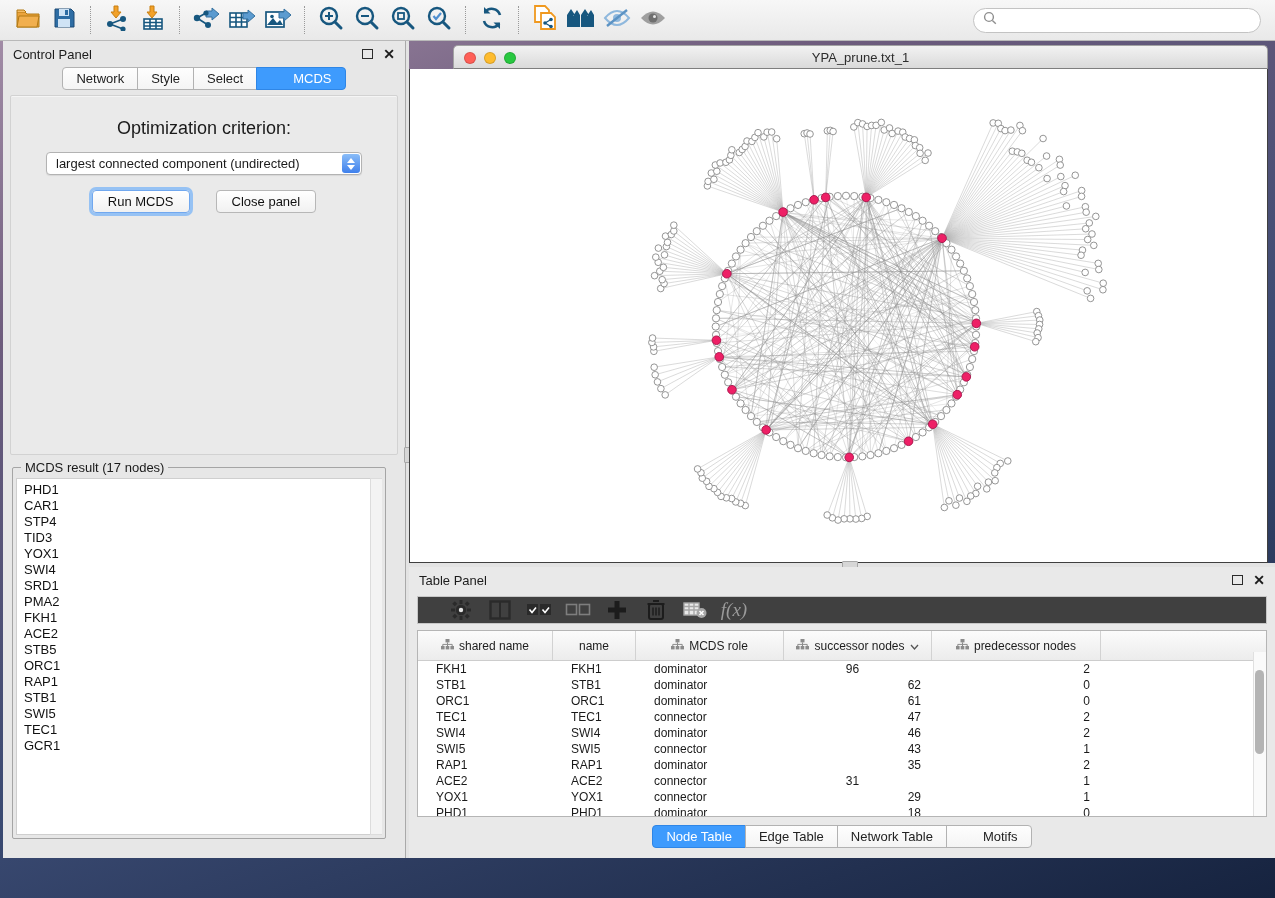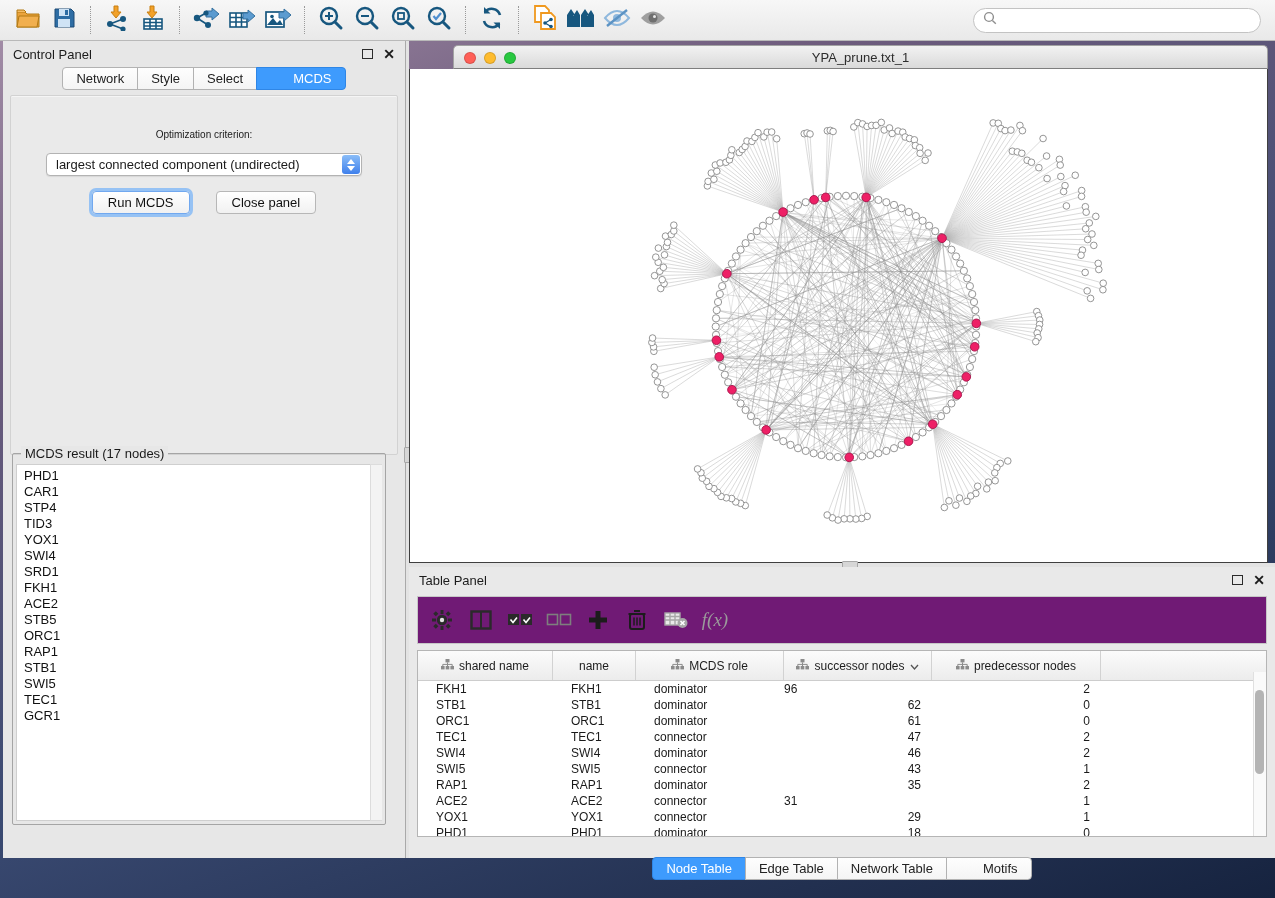--- a/index.html
+++ b/index.html
@@ -25,59 +25,59 @@
   .panel-header{height:26px;display:flex;align-items:center;padding:0 10px;font-size:13px;color:#1c1c1c;}
   .panel-header .sp{flex:1;}
   .win-float{width:11px;height:10px;border:1.5px solid #2b2b2b;display:inline-block;margin-right:10px;}
   .win-close{font-size:14px;font-weight:bold;color:#1b1b1b;line-height:10px;}
   .seg-row{display:flex;justify-content:center;}
   .seg{border:1px solid #b2b2b2;background:linear-gradient(#fefefe,#f4f4f4);padding:3px 13px;font-size:13px;margin-left:-1px;color:#222;}
   .seg:first-child{border-radius:4px 0 0 4px;margin-left:0;}
   .seg:last-child{border-radius:0 4px 4px 0;padding-left:36px;}
   .seg.active{background:#3e9bfd;color:#fff;border-color:#2f86e6;}
   .cp-body{position:absolute;left:7px;right:7px;top:54px;height:360px;background:#eaeaea;border:1px solid #d2d2d2;border-radius:2px;box-shadow:inset 0 1px 0 #f5f5f5;}
-  .crit-label{text-align:center;margin-top:33px;font-size:10px;}
+  .crit-label{text-align:center;margin-top:22px;font-size:18px;}
   .mac-select{margin:13px auto 0 auto;width:316px;height:23px;background:#fff;border:1px solid #b3b3b3;border-radius:4px;position:relative;display:flex;align-items:center;font-size:13px;padding-left:9px;box-shadow:0 1px 1px rgba(0,0,0,.08);}
   .mac-stepper{position:absolute;right:1px;top:1px;bottom:1px;width:18px;border-radius:3px;background:linear-gradient(#8abdf8,#3f80ec);display:flex;flex-direction:column;align-items:center;justify-content:center;gap:2px;}
   .btn-row{display:flex;justify-content:center;gap:26px;margin-top:15px;}
   .mac-btn{background:linear-gradient(#ffffff,#f1f1f1);border:1px solid #b7b7b7;border-radius:4px;padding:3px 15px;font-size:13px;color:#111;}
   .mac-btn.focused{box-shadow:0 0 0 3px rgba(80,160,252,.55);border-color:#71a8ef;}
-  .group-box{position:absolute;left:9px;width:374px;top:412px;height:372px;border:1px solid #a5a5a5;border-radius:2px;}
+  .group-box{position:absolute;left:9px;width:374px;top:426px;height:372px;border:1px solid #a5a5a5;border-radius:2px;}
   .group-legend{position:absolute;top:-8px;left:8px;background:#e7e7e7;padding:0 4px;font-size:13px;}
   .mcds-list{position:absolute;left:3px;right:3px;top:10px;bottom:3px;background:#fff;border:1px solid #cfcfcf;overflow:hidden;padding:3px 0 0 7px;}
   .mcds-list .row{font-size:13px;line-height:16px;color:#111;}
   .list-sb{position:absolute;right:3px;top:10px;bottom:3px;width:12px;background:#f3f3f3;border:1px solid #dcdcdc;border-right:none;}
   
   .v-divider{position:absolute;left:403px;width:3px;top:0;bottom:32px;background:#e3e3e3;}
   .v-grip{position:absolute;left:-2px;top:406px;width:7px;height:16px;background:#d6d6d6;border:1px solid #a7a7a7;border-radius:1px;}
   
   .net-window{position:absolute;left:406px;top:4px;right:7px;height:518px;padding-left:44px;}
   .net-title{height:24px;background:linear-gradient(#f2f2f2,#dadada);border:1px solid #a2a2a2;border-bottom:1px solid #7e7e7e;border-radius:5px 5px 0 0;position:relative;text-align:center;font-size:13px;line-height:23px;color:#2d2d2d;}
   .lights{position:absolute;left:10px;top:6px;display:flex;gap:8px;}
   .light{width:12px;height:12px;border-radius:50%;border:1px solid rgba(0,0,0,.15);}
   .net-canvas{position:absolute;left:0;right:0;top:24px;bottom:0;background:#fff;border:1px solid #3f3f3f;border-top:none;}
   .net-canvas svg{display:block;width:100%;height:100%;}
   
   .h-divider{position:absolute;left:406px;right:0;top:522px;height:4px;background:#e3e3e3;}
   .h-grip{position:absolute;left:50%;top:-2px;width:16px;height:7px;background:#d6d6d6;border:1px solid #a7a7a7;border-radius:1px;}
   
   .table-panel{position:absolute;left:406px;right:0;top:526px;bottom:32px;background:#e9e9e9;}
-  .tp-toolbar{margin:3px 8px 0 8px;height:48px;background:#701a75;border:1px solid #c7c7c7;display:flex;align-items:center;gap:9px;padding:0 9px;}
+  .tp-toolbar{margin:3px 8px 0 8px;height:28px;background:#404040;border:1px solid #c7c7c7;display:flex;align-items:center;gap:9px;padding:0 28px;}
   .tp-tool{width:30px;height:30px;display:flex;align-items:center;justify-content:center;border-radius:3px;}
   .fx{font-family:"Liberation Serif", serif;font-style:italic;font-size:19px;color:#9b9b9b;}
   .tp-table{margin:6px 8px 0 8px;background:#fff;border:1px solid #b5b5b5;position:relative;height:187px;overflow:hidden;}
   .thead{display:flex;height:30px;background:linear-gradient(#fbfbfb,#ececec);border-bottom:1px solid #cdcdcd;}
   .th{display:flex;align-items:center;justify-content:center;gap:5px;font-size:12px;color:#1d1d1d;border-right:1px solid #d2d2d2;overflow:hidden;}
   .tbody .tr{display:flex;height:16px;line-height:16px;font-size:12px;}
   .td{overflow:hidden;white-space:nowrap;}
   .td.l{padding-left:18px;text-align:left;}
   .td.r{padding-right:11px;text-align:right;}
   .tp-sb{position:absolute;right:0;top:21px;bottom:0;width:13px;background:#fafafa;border-left:1px solid #e0e0e0;}
   .tp-thumb{position:absolute;right:2px;top:18px;width:9px;height:84px;background:#b4b4b4;border-radius:5px;}
-  .tp-tabs{display:flex;justify-content:center;margin-top:20px;}
+  .tp-tabs{display:flex;justify-content:center;margin-top:8px;}
   
   .status-bar{position:absolute;left:-3px;right:0;bottom:0;height:32px;background:#ececec;border-top:1px solid #c2c2c2;border-left:1px solid #9a9a9a;}
   .sb-left{position:absolute;left:13px;top:5px;width:27px;height:22px;background:#f7f7f7;border:1px solid #bdbdbd;display:flex;align-items:center;justify-content:center;}
   .sb-right{position:absolute;right:13px;top:5px;height:22px;background:#f7f7f7;border:1px solid #bdbdbd;display:flex;align-items:center;gap:6px;padding:0 10px;font-size:12px;}
   .mem-dot{width:11px;height:11px;border-radius:50%;background:#17a42e;border:1px solid #0d7a20;}
 </style>
 </head>
 <body>
 
 <div id="toolbar">
@@ -256,20 +256,21 @@
     <div class="group-box">
       <span class="group-legend">MCDS result (17 nodes)</span>
       <div class="mcds-list">
           <div class="row">PHD1</div>
           <div class="row">CAR1</div>
           <div class="row">STP4</div>
           <div class="row">TID3</div>
           <div class="row">YOX1</div>
           <div class="row">SWI4</div>
           <div class="row">SRD1</div>
+          <div class="row">PMA2</div>
           <div class="row">FKH1</div>
           <div class="row">ACE2</div>
           <div class="row">STB5</div>
           <div class="row">ORC1</div>
           <div class="row">RAP1</div>
           <div class="row">STB1</div>
           <div class="row">SWI5</div>
           <div class="row">TEC1</div>
           <div class="row">GCR1</div>
         </div>
@@ -1102,21 +1103,21 @@
               </svg></span>
             <span>predecessor nodes</span>
           </div>
           <div class="th" style="flex: 1 1 0%; border-right: none;"></div>
         </div>
       <div class="tbody">
           <div class="tr">
             <div class="td l" style="flex: 0 0 135px; width: 135px;">FKH1</div>
             <div class="td l" style="flex: 0 0 83px; width: 83px;">FKH1</div>
             <div class="td l" style="flex: 0 0 148px; width: 148px;">dominator</div>
-            <div class="td r" style="flex: 0 0 148px; width: 148px; text-align: left;">96</div>
+            <div class="td r" style="flex: 0 0 148px; width: 148px; text-align: center;">96</div>
             <div class="td r" style="flex: 0 0 169px; width: 169px; text-align: right;">2</div>
           </div>
           <div class="tr">
             <div class="td l" style="flex: 0 0 135px; width: 135px;">STB1</div>
             <div class="td l" style="flex: 0 0 83px; width: 83px;">STB1</div>
             <div class="td l" style="flex: 0 0 148px; width: 148px;">dominator</div>
             <div class="td r" style="flex: 0 0 148px; width: 148px; text-align: right;">62</div>
             <div class="td r" style="flex: 0 0 169px; width: 169px; text-align: right;">0</div>
           </div>
           <div class="tr">
@@ -1151,21 +1152,21 @@
             <div class="td l" style="flex: 0 0 135px; width: 135px;">RAP1</div>
             <div class="td l" style="flex: 0 0 83px; width: 83px;">RAP1</div>
             <div class="td l" style="flex: 0 0 148px; width: 148px;">dominator</div>
             <div class="td r" style="flex: 0 0 148px; width: 148px; text-align: right;">35</div>
             <div class="td r" style="flex: 0 0 169px; width: 169px; text-align: right;">2</div>
           </div>
           <div class="tr">
             <div class="td l" style="flex: 0 0 135px; width: 135px;">ACE2</div>
             <div class="td l" style="flex: 0 0 83px; width: 83px;">ACE2</div>
             <div class="td l" style="flex: 0 0 148px; width: 148px;">connector</div>
-            <div class="td r" style="flex: 0 0 148px; width: 148px; text-align: left;">31</div>
+            <div class="td r" style="flex: 0 0 148px; width: 148px; text-align: center;">31</div>
             <div class="td r" style="flex: 0 0 169px; width: 169px; text-align: right;">1</div>
           </div>
           <div class="tr">
             <div class="td l" style="flex: 0 0 135px; width: 135px;">YOX1</div>
             <div class="td l" style="flex: 0 0 83px; width: 83px;">YOX1</div>
             <div class="td l" style="flex: 0 0 148px; width: 148px;">connector</div>
             <div class="td r" style="flex: 0 0 148px; width: 148px; text-align: right;">29</div>
             <div class="td r" style="flex: 0 0 169px; width: 169px; text-align: right;">1</div>
           </div>
           <div class="tr">

